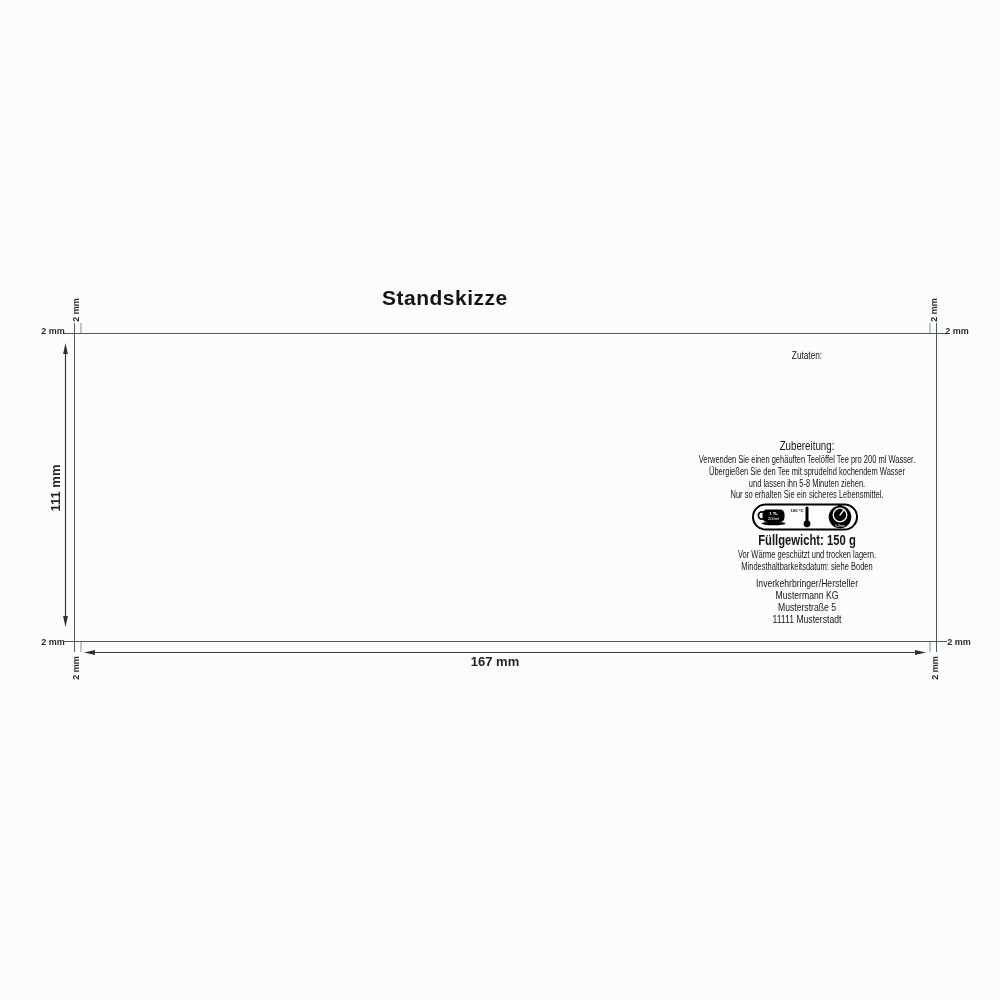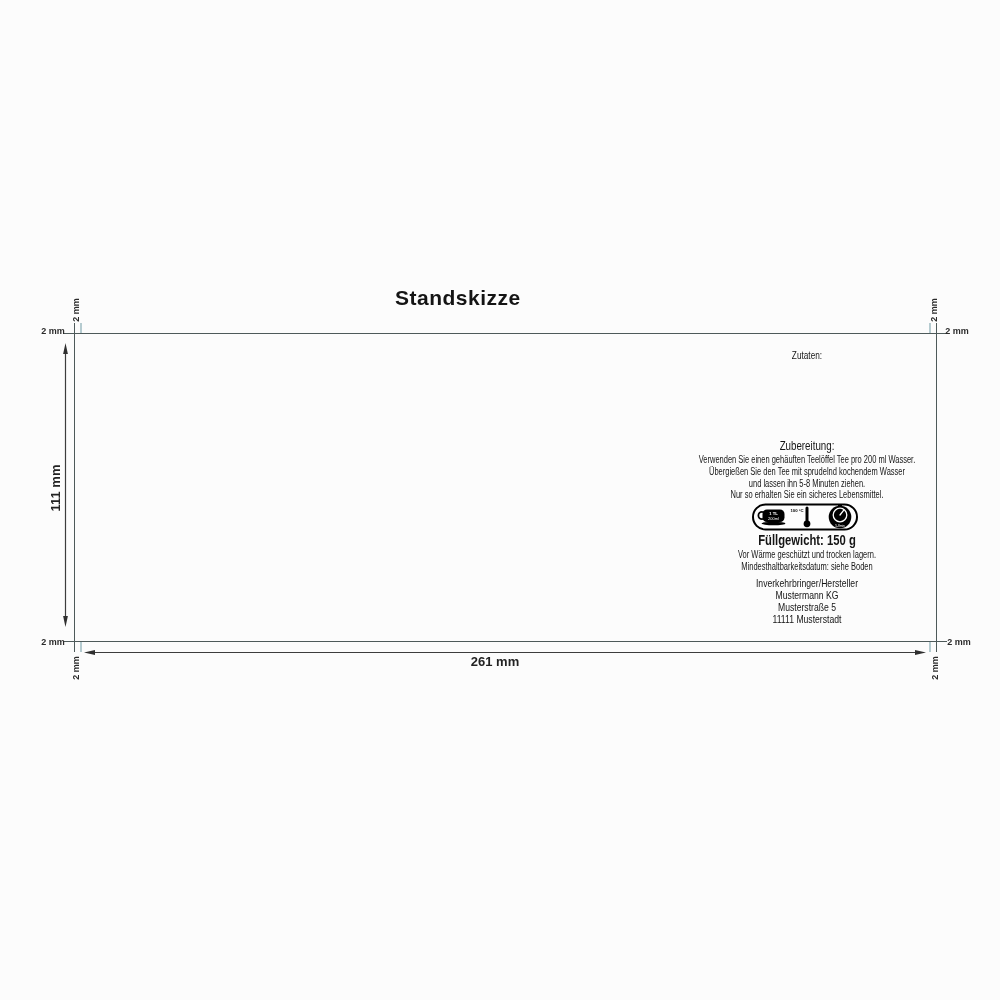--- a/index.html
+++ b/index.html
@@ -1,21 +1,21 @@
 <!DOCTYPE html>
 <html><head>
 <meta charset="utf-8">
 <style>
   html,body { margin:0; padding:0; }
   body { font-family: "Liberation Sans", sans-serif; color:#1c1c1c; }
   .canvas { position:relative; width:1000px; height:1000px; background:#fcfcfc; overflow:hidden; }
 
   
   .title-row { position:absolute; left:382px; top:286px; display:flex; align-items:baseline; gap:16px; }
-  .title-main { font-family:"Liberation Sans", sans-serif; font-weight:bold; font-size:21px; letter-spacing:.5px; color:#141414;margin-left:13px; }
+  .title-main { font-family:"Liberation Sans", sans-serif; font-weight:bold; font-size:21px; letter-spacing:.5px; color:#141414; }
   .title-product { font-family:"DejaVu Serif", serif; font-weight:bold; font-size:27px; letter-spacing:.5px; color:#101010; }
 
   
   .label-rect { position:absolute; left:74px; top:333px; width:863px; height:309px; border:1.5px solid #4e5a5a; box-sizing:border-box; background:transparent; }
 
   
   .cm { position:absolute; }
   .cm.dark { background:#4e5a5a; }
   .cm.light { background:#b5cbd0; }
 
@@ -80,21 +80,21 @@
     <line x1="65.5" y1="352" x2="65.5" y2="618" stroke="#3d3d3d" stroke-width="1.2"></line>
     <polygon points="65.5,343 63.1,354 67.9,354" fill="#2f2f2f"></polygon>
     <polygon points="65.5,627 63.1,616 67.9,616" fill="#2f2f2f"></polygon>
 
     <line x1="92" y1="652.5" x2="918" y2="652.5" stroke="#3d3d3d" stroke-width="1.2"></line>
     <polygon points="84,652.5 95,650.1 95,654.9" fill="#2f2f2f"></polygon>
     <polygon points="926,652.5 915,650.1 915,654.9" fill="#2f2f2f"></polygon>
   </svg>
 
   <div class="dim-label rot" style="left:55px; top:488px;">111 mm</div>
-  <div class="dim-label ctr" style="left:495px; top:661px;">261 mm</div>
+  <div class="dim-label ctr" style="left:495px; top:661px;">167 mm</div>
 
   <div class="dim-small rot" style="left:76px;  top:310px;">2 mm</div>
   <div class="dim-small ctr" style="left:53px;  top:331px;">2 mm</div>
   <div class="dim-small rot" style="left:934px; top:310px;">2 mm</div>
   <div class="dim-small ctr" style="left:957px; top:331px;">2 mm</div>
   <div class="dim-small ctr" style="left:53px;  top:642px;">2 mm</div>
   <div class="dim-small rot" style="left:76px;  top:668px;">2 mm</div>
   <div class="dim-small ctr" style="left:959px; top:642px;">2 mm</div>
   <div class="dim-small rot" style="left:935px; top:668px;">2 mm</div>
 

